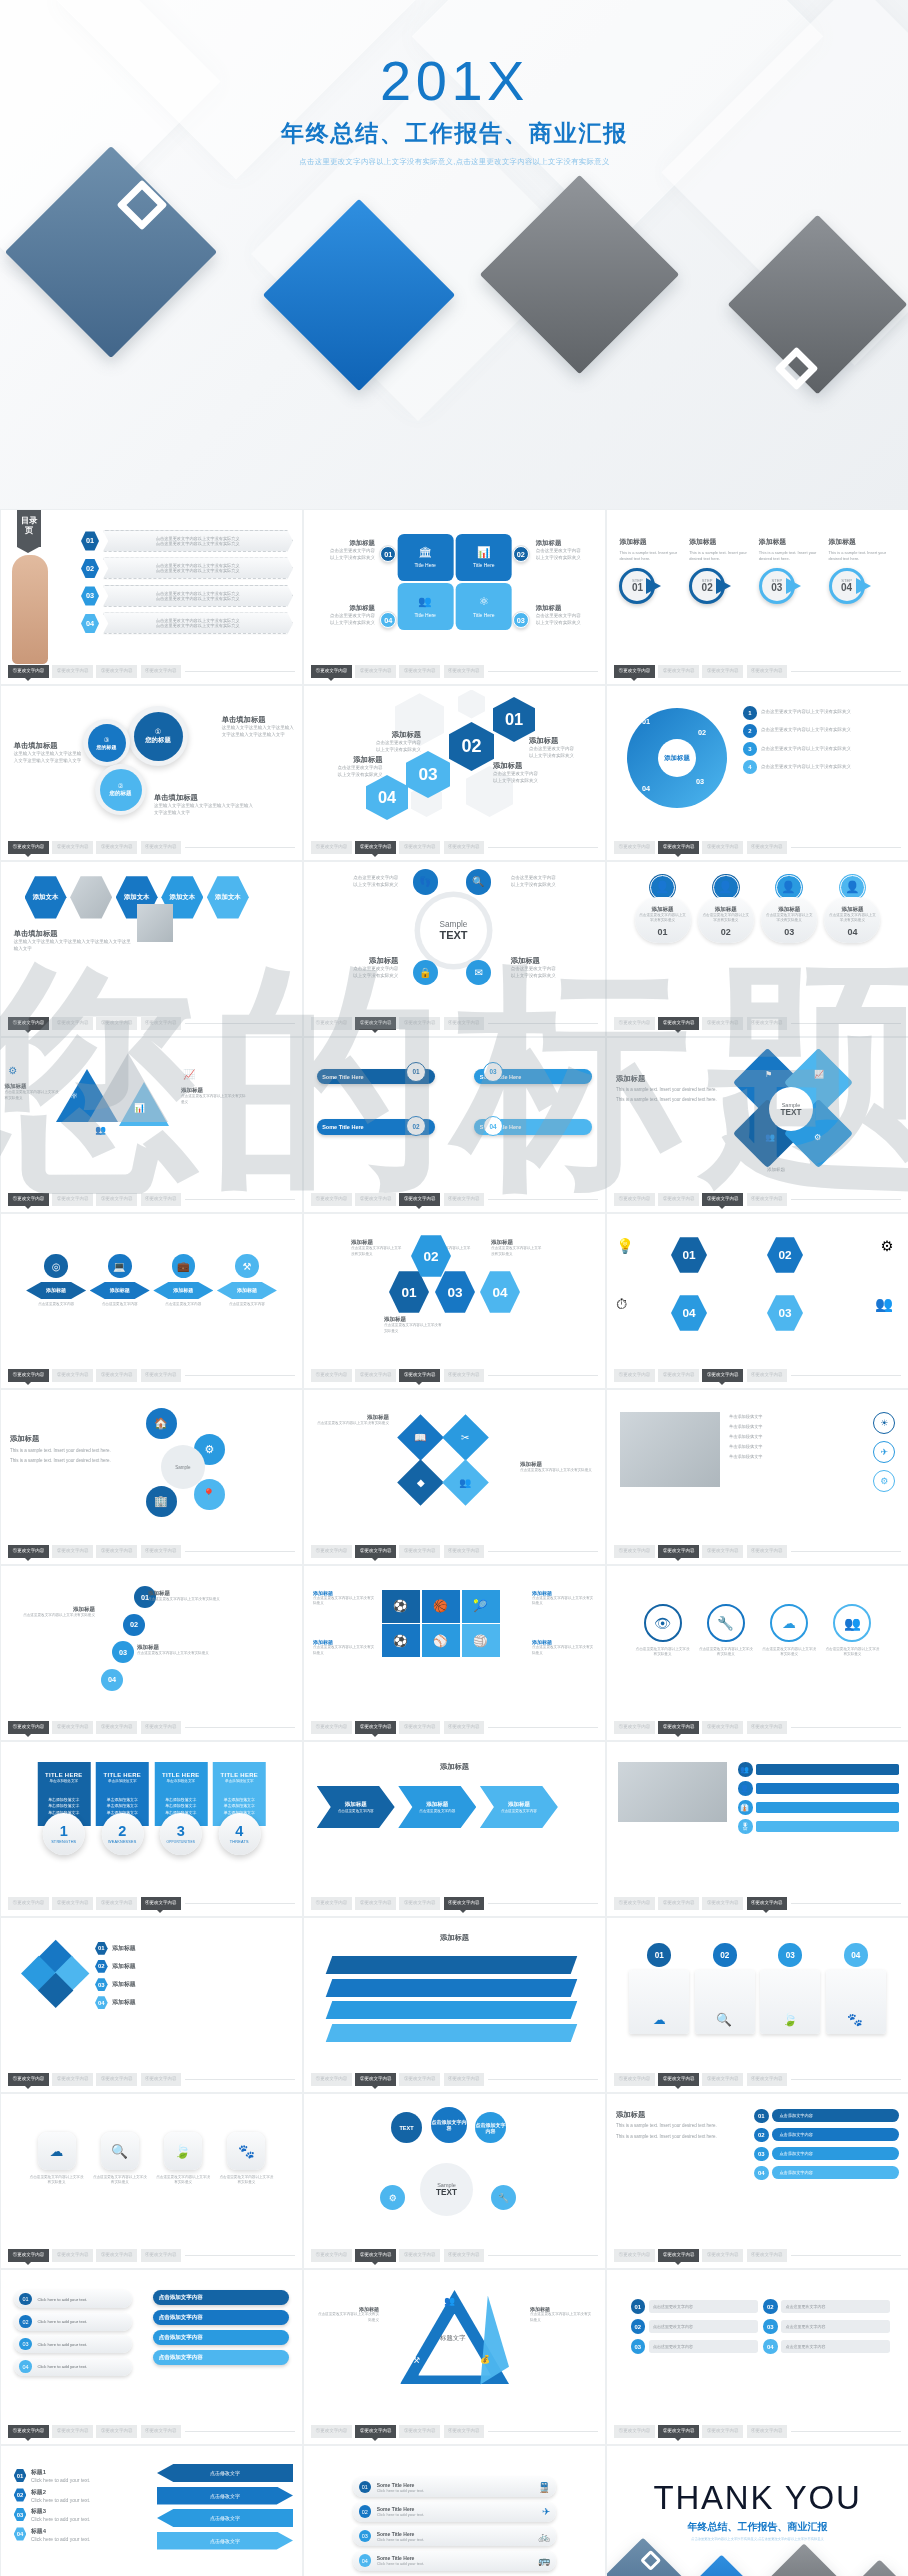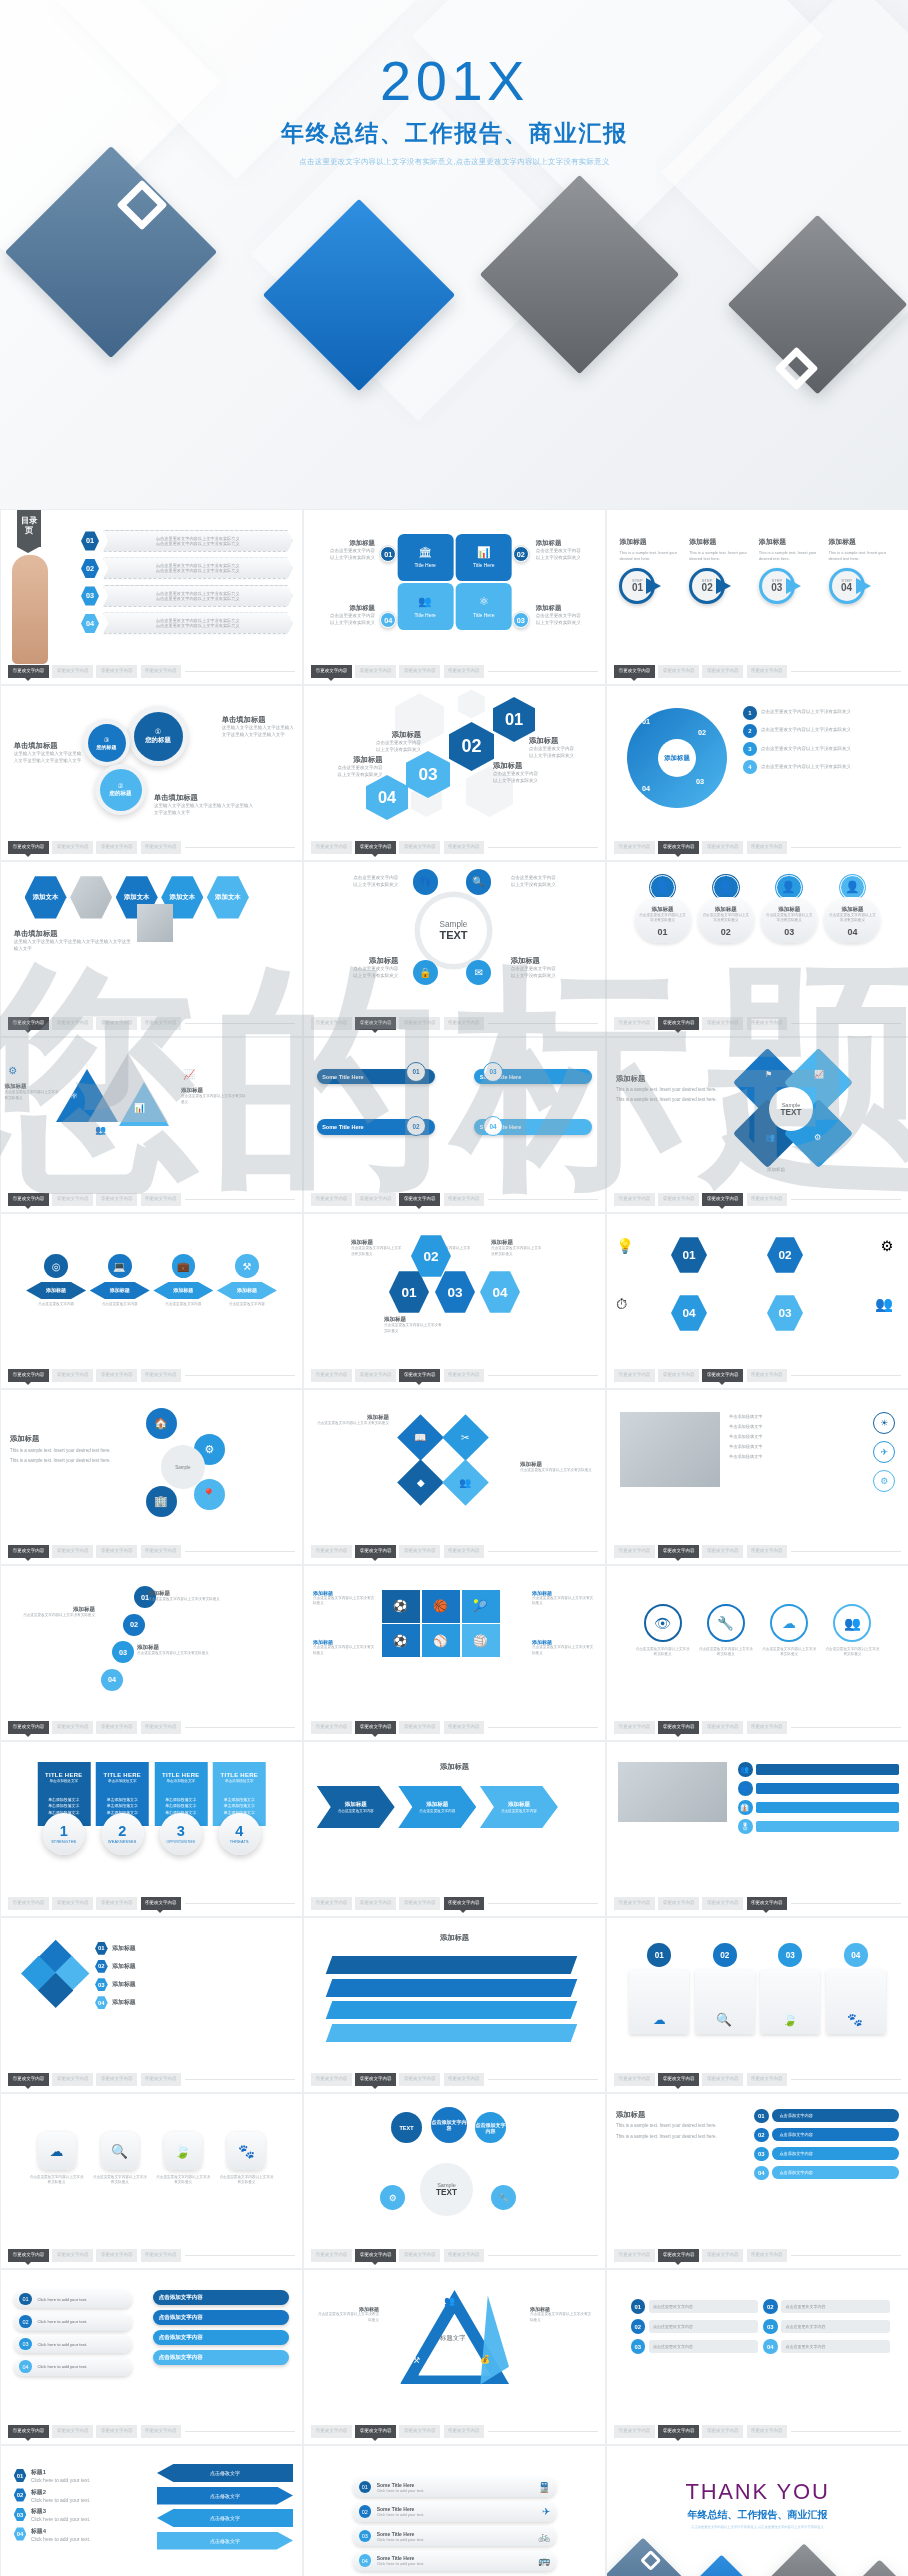--- a/index.html
+++ b/index.html
@@ -130,21 +130,21 @@
   .lrow .s { font-size:5px; color:#9aa0a5; }
 
   
   .prow { display:flex; align-items:center; gap:5.5px; height:18px; border-radius:9px; padding:0 5.5px;
           background:linear-gradient(180deg,#fbfcfd,#e9ecef); box-shadow:0 1.8px 3.6px rgba(0,0,0,.14);
           margin-bottom:4.5px; }
   .prow .bdg { width:12.7px;height:12.7px;border-radius:50%;background:#1464a5;color:#fff;font-size:5.5px;
                display:flex;align-items:center;justify-content:center; }
 
   
-  .ty-title{ font-size:22px; color:#701a75; letter-spacing:1.8px; }
+  .ty-title{ font-size:33px; color:#0f172a; letter-spacing:1.8px; }
   .ty-sub{ font-size:10px; color:#1578c8; font-weight:700; margin-top:2.7px;}
   .ty-tag{ font-size:3.3px; color:#9ec9e8; margin-top:3.6px;}
 
   
   .watermark { position:absolute; left:0; right:0; top:890px; height:382px;
                display:flex; align-items:center; justify-content:center;
                font-size:236px; color:rgba(150,158,165,.30); letter-spacing:9px;
                font-weight:700; pointer-events:none; z-index:50; white-space:nowrap; }
 
   .ph-img { background:linear-gradient(135deg,#cfd6db,#aeb7bd); }

